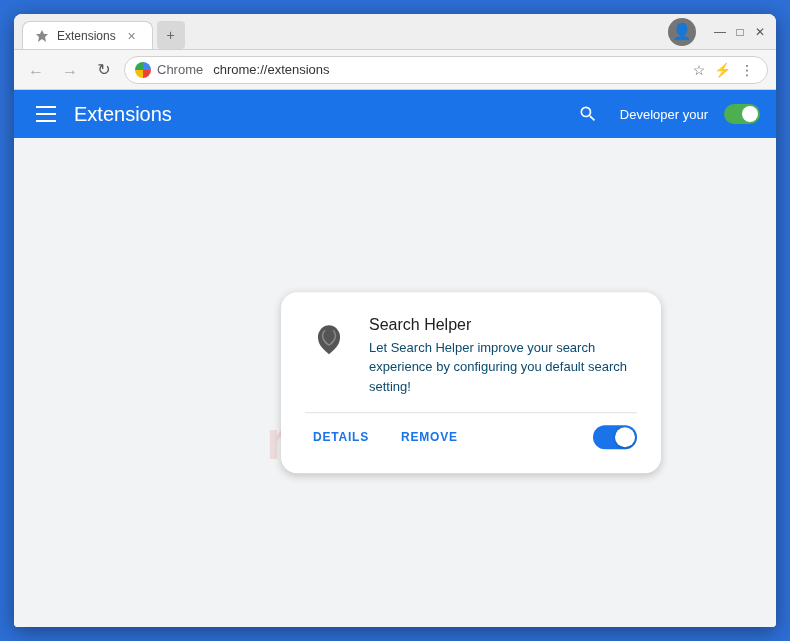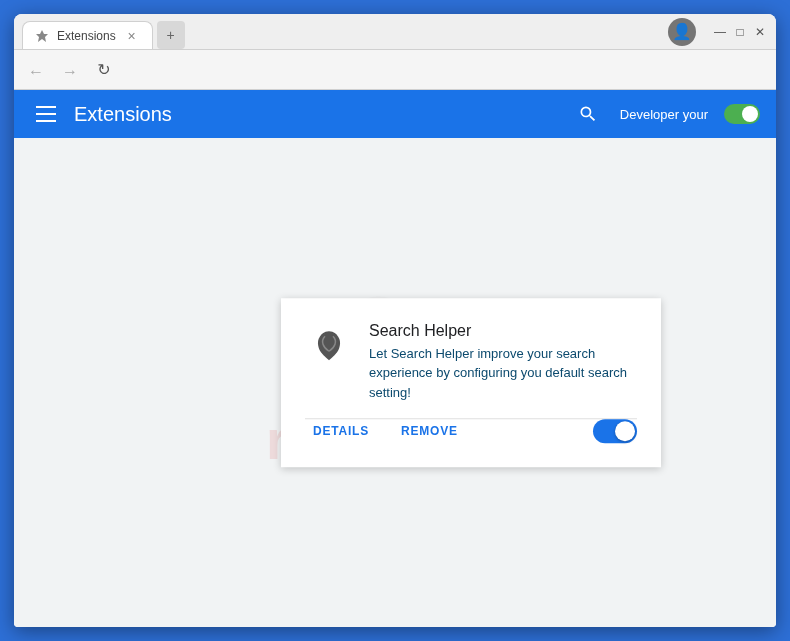--- a/index.html
+++ b/index.html
@@ -256,21 +256,21 @@
       pointer-events: none;
       gap: 10px;
     }
     
     .ext-card {
       position: absolute;
       top: 50%;
       left: 50%;
       transform: translate(-30%, -50%);
       background: white;
-      border-radius: 0;
+      border-radius: 16px;
       box-shadow: 0 2px 8px rgba(0,0,0,0.2);
       width: 380px;
       padding: 24px;
     }
     .card-header {
       display: flex;
       align-items: flex-start;
       gap: 16px;
       margin-bottom: 12px;
     }
@@ -295,20 +295,21 @@
     }
     .card-desc {
       font-size: 13px;
       color: #0c4a6e;
       line-height: 1.5;
     }
     .card-actions {
       display: flex;
       align-items: center;
       margin-top: 16px;
+      padding-top: 12px;
       border-top: 1px solid #e0e0e0;
       gap: 16px;
     }
     .action-btn {
       font-size: 12px;
       font-weight: 600;
       color: #1a73e8;
       letter-spacing: 0.8px;
       cursor: pointer;
       padding: 4px 8px;
@@ -363,20 +364,30 @@
       <div class="win-btn">—</div>
       <div class="win-btn">□</div>
       <div class="win-btn">✕</div>
     </div>
   </div>
 
   <div class="toolbar">
     <div class="toolbar-btn disabled">←</div>
     <div class="toolbar-btn disabled">→</div>
     <div class="toolbar-btn">↻</div>
+    <div class="address-bar">
+      <div class="chrome-icon"></div>
+      <span style="color:#5f6368;font-size:13px;">Chrome</span>
+      <span style="margin-left:4px;">chrome://extensions</span>
+      <div class="address-icons">
+        <div class="addr-icon">☆</div>
+        <div class="addr-icon">⚡</div>
+        <div class="addr-icon">⋮</div>
+      </div>
+    </div>
   </div>
 
   <div class="ext-header">
     <div class="hamburger">
       <span></span>
       <span></span>
       <span></span>
     </div>
     <span class="ext-title">Extensions</span>
     <div class="header-right">

